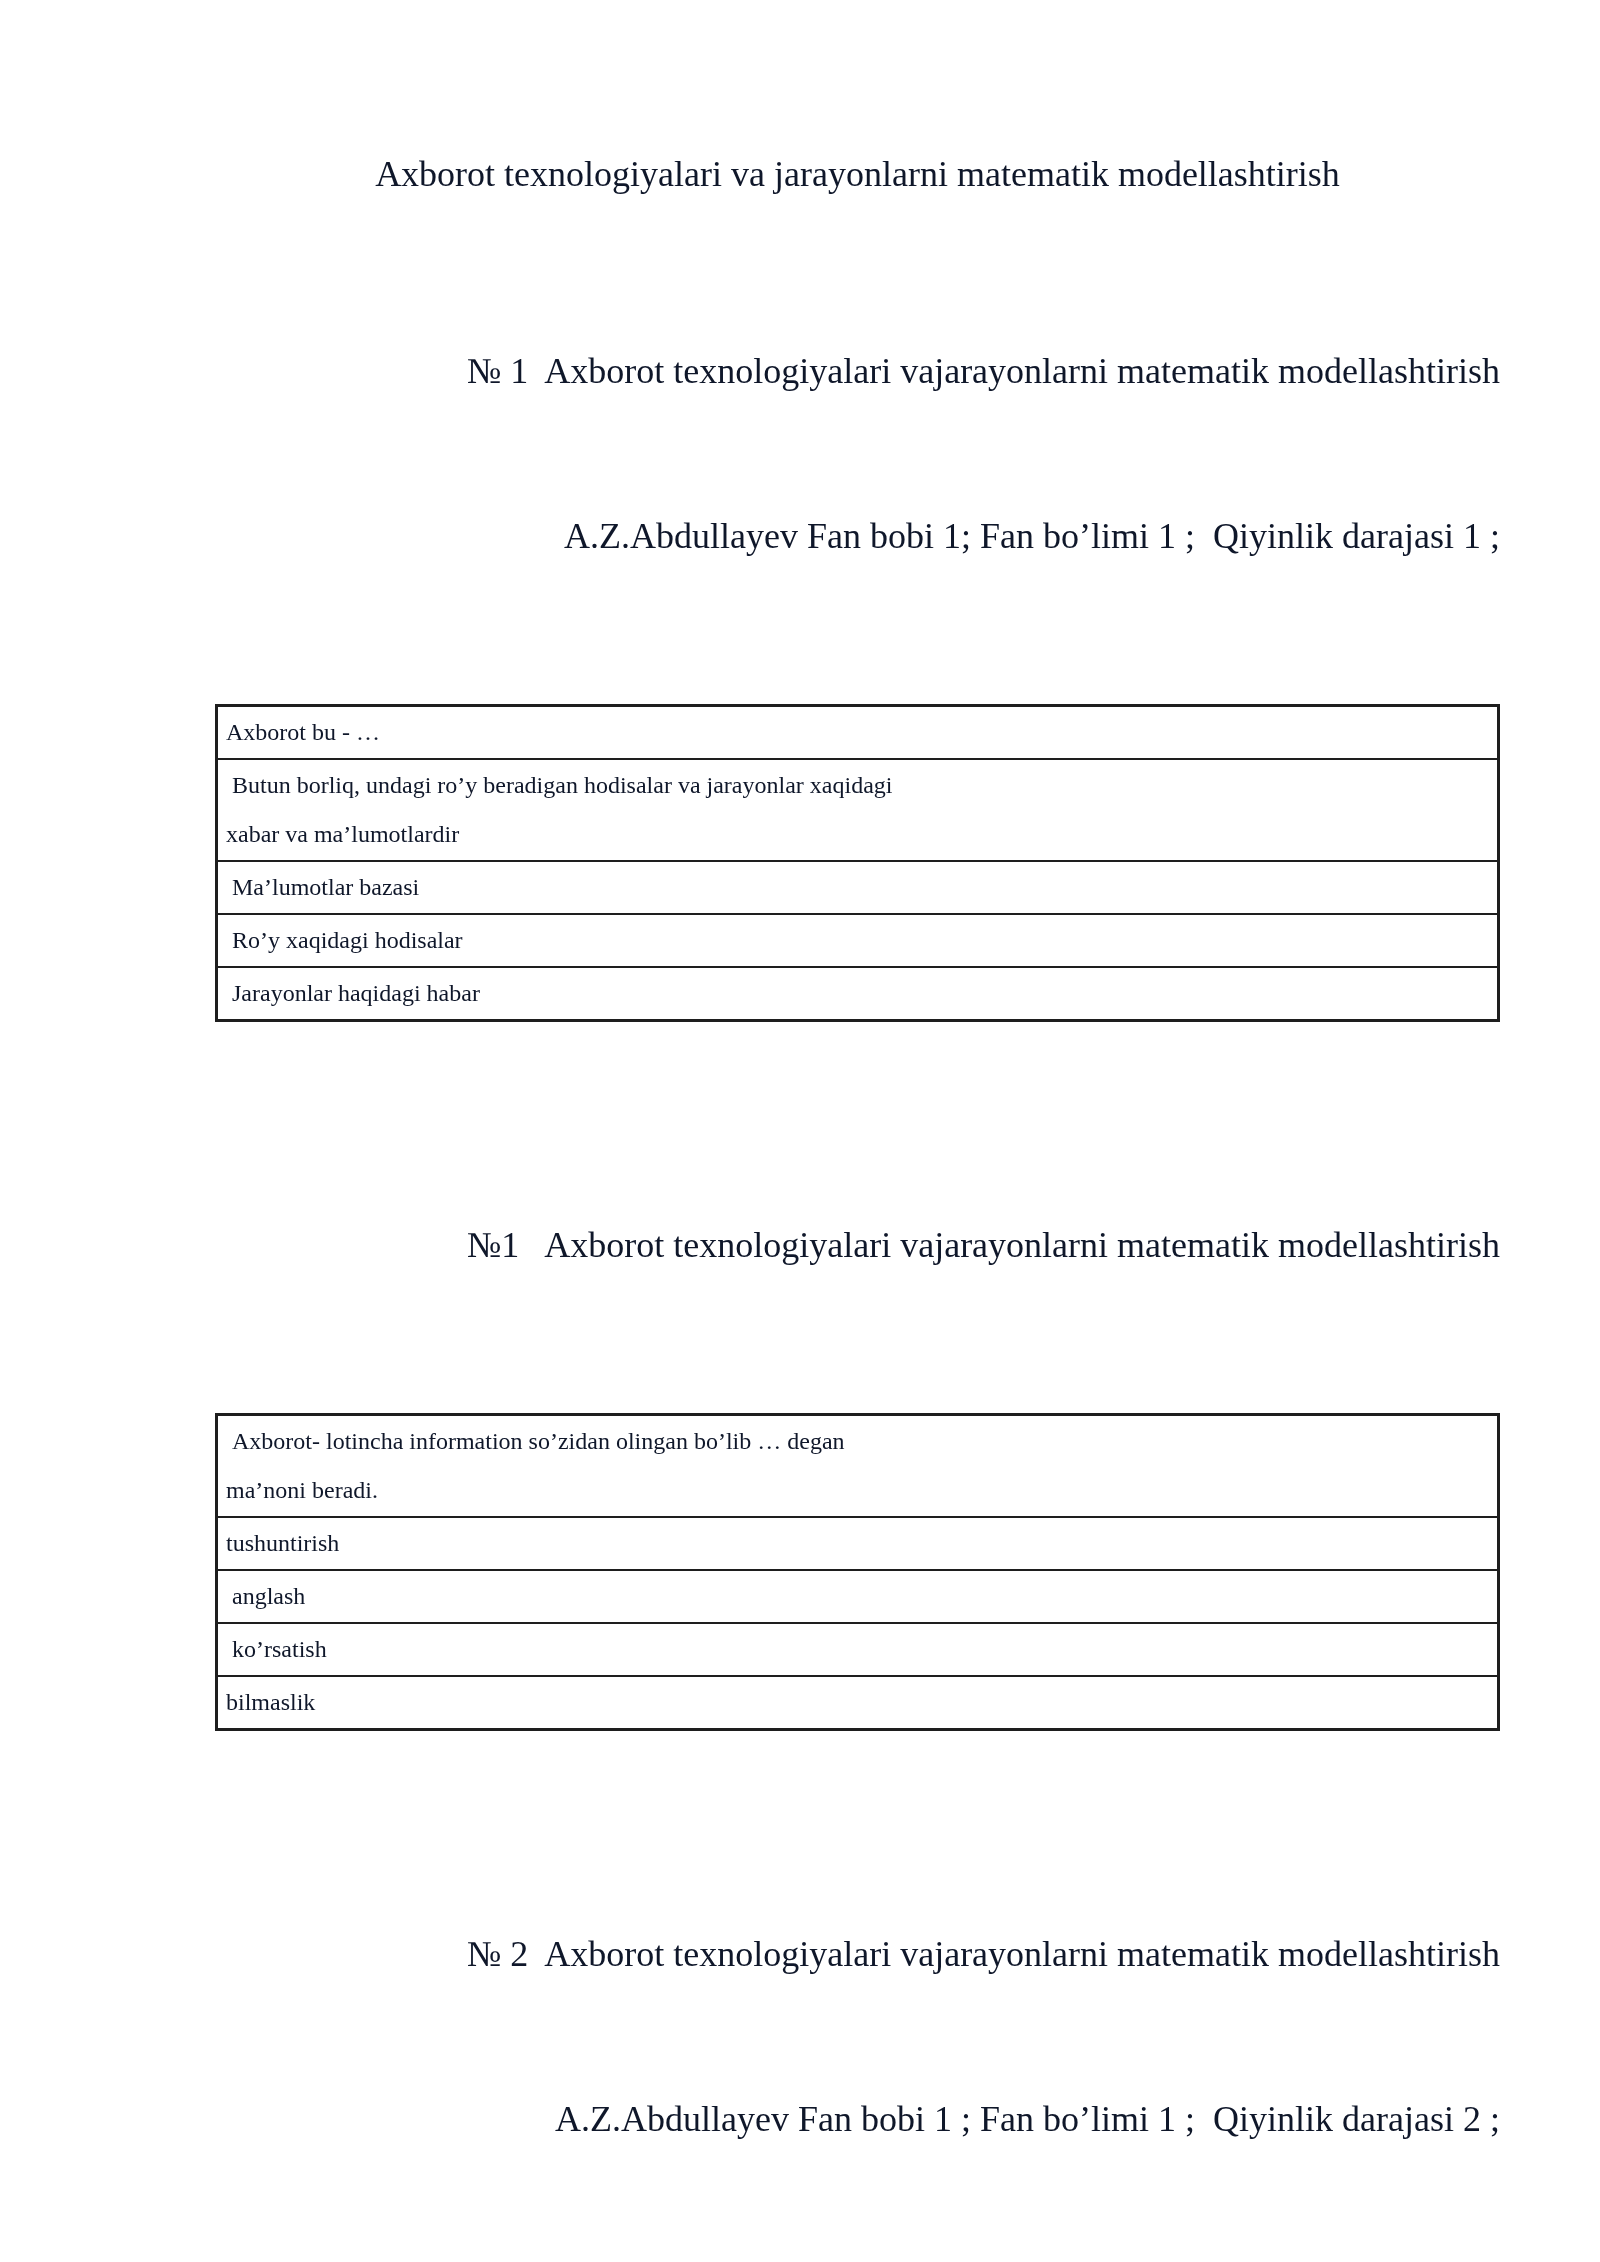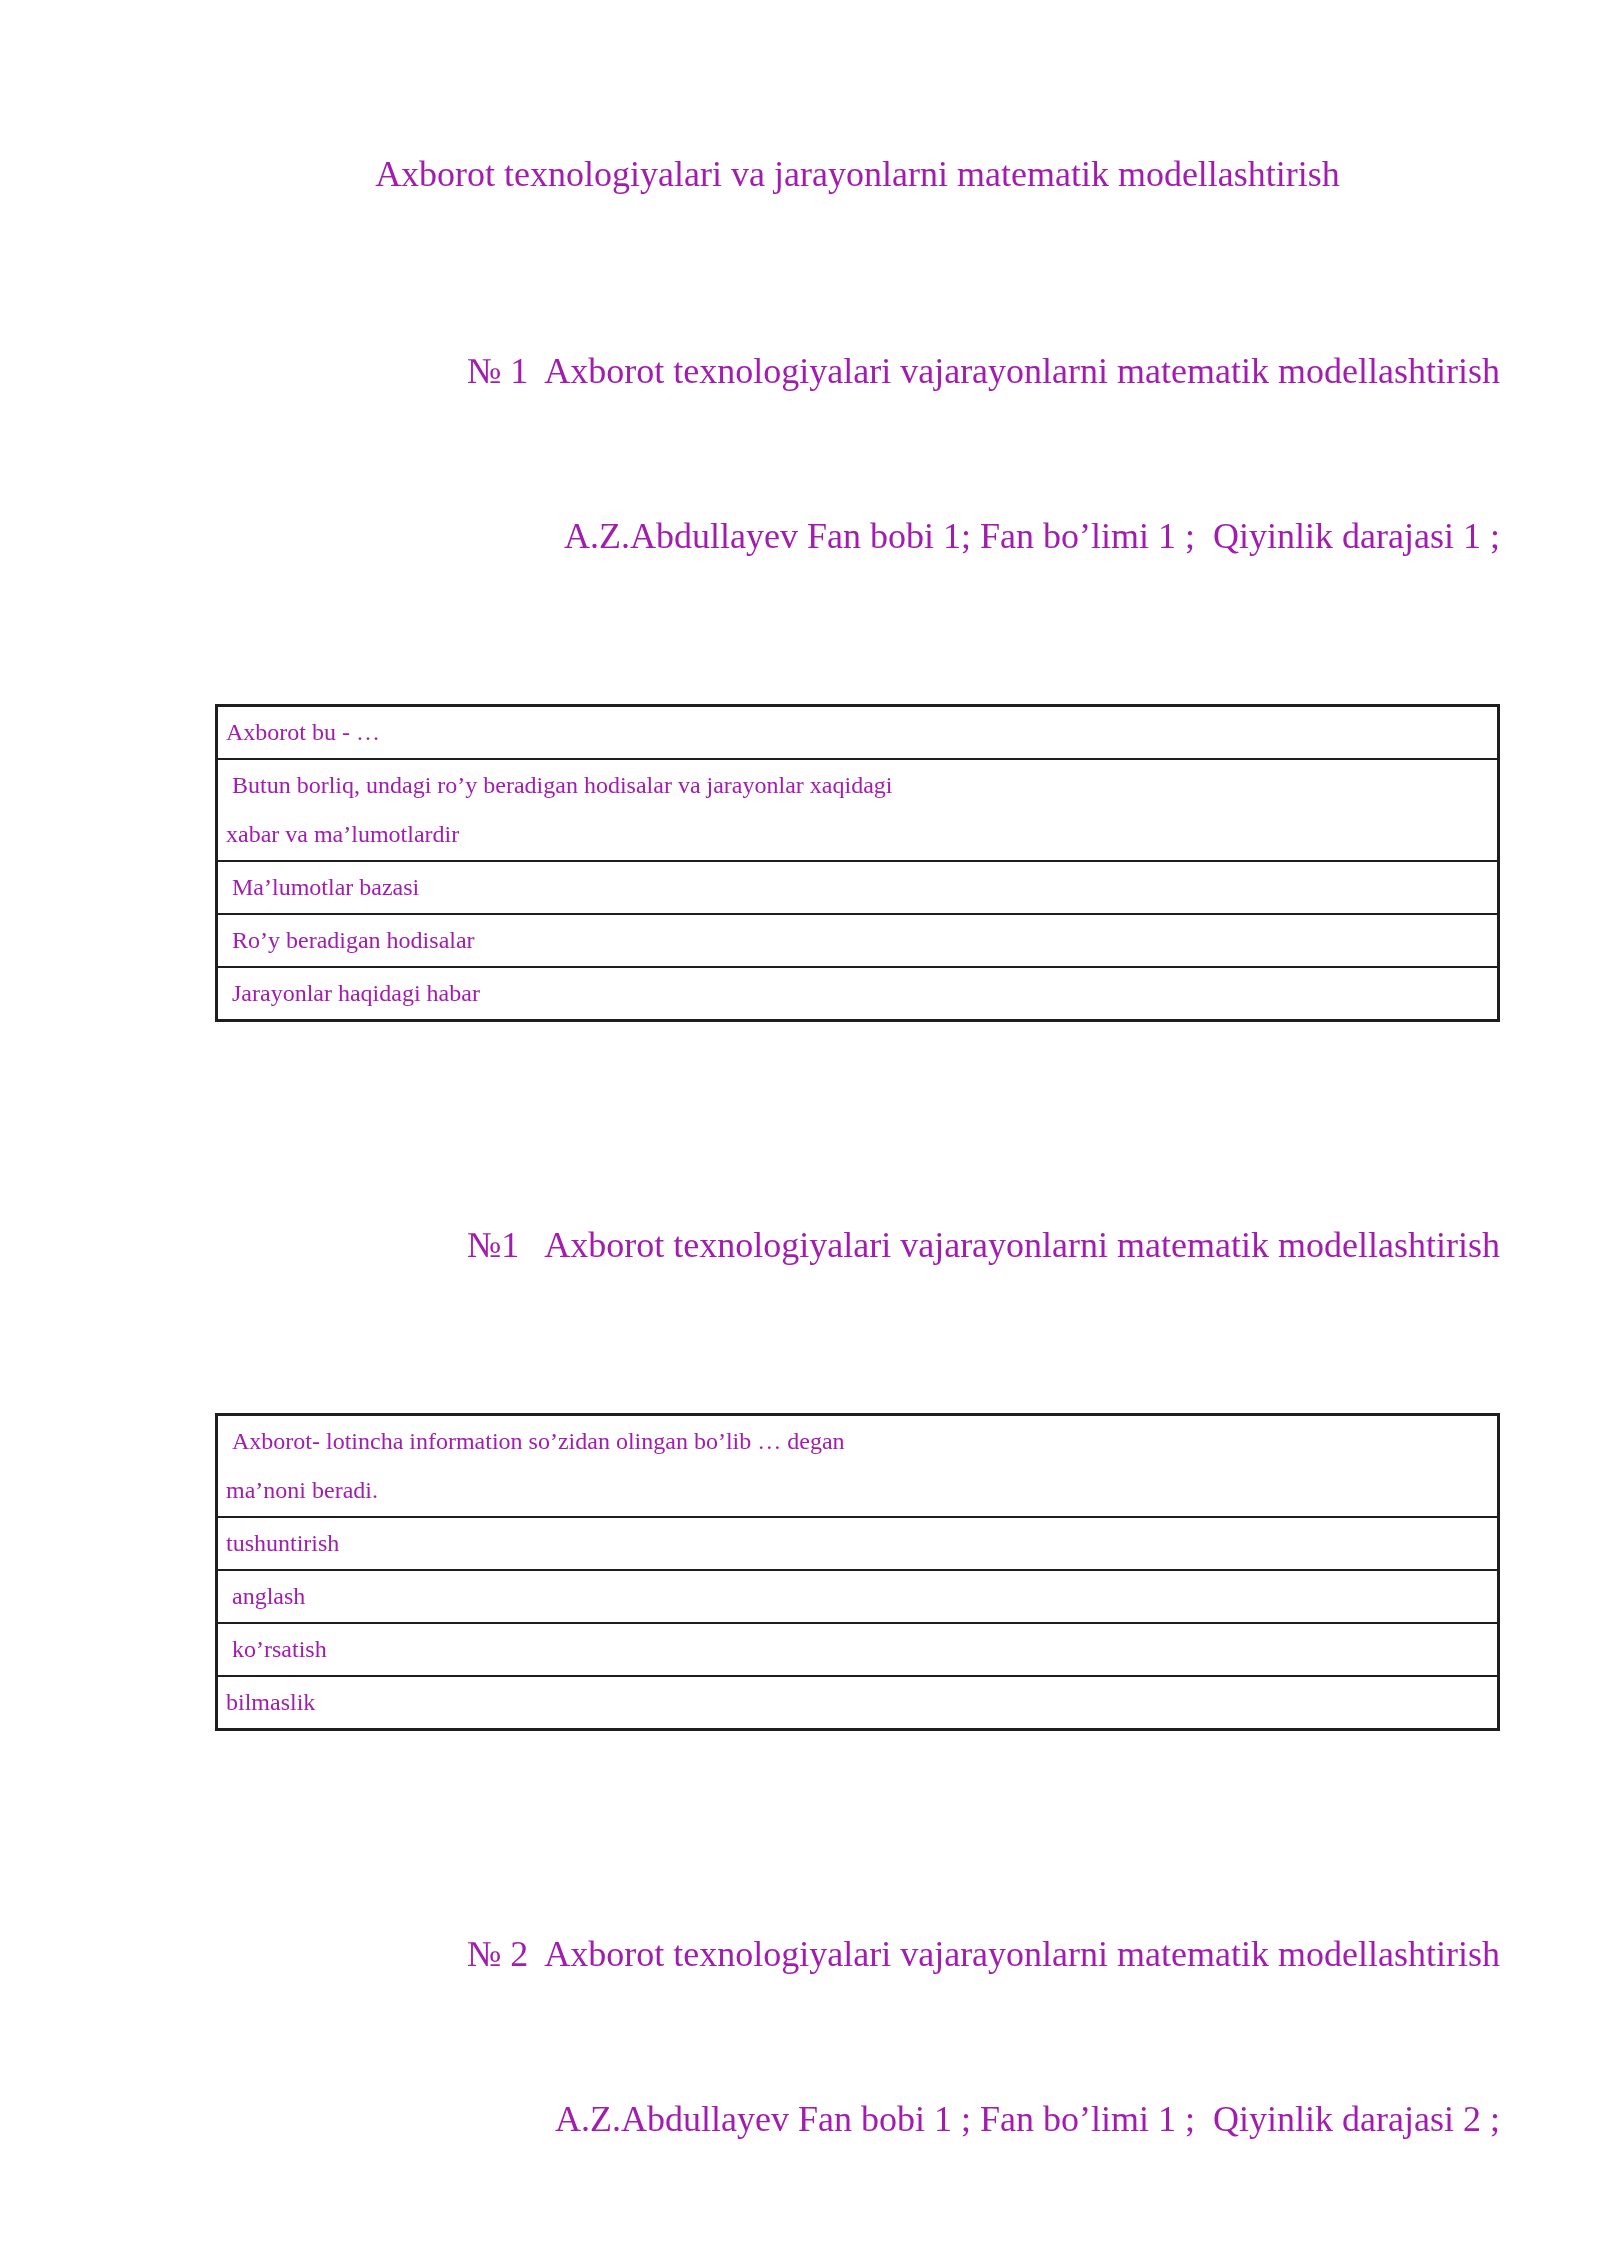--- a/index.html
+++ b/index.html
@@ -5,21 +5,21 @@
   html, body {
     margin: 0;
     padding: 0;
     background: #ffffff;
   }
   .page {
     position: relative;
     width: 1600px;
     height: 2262px;
     background: #ffffff;
-    color: #a21caf;
+    color: #0f172a;
     font-family: "Liberation Serif", "DejaVu Serif", serif;
     overflow: hidden;
   }
   .content {
     margin-left: 215px;
     width: 1285px;
     padding-top: 150px;
   }
   .doc-title {
     margin: 0;
@@ -74,21 +74,21 @@
             <td>Axborot bu - …</td>
           </tr>
         <tr>
             <td> Butun borliq, undagi ro’y beradigan hodisalar va jarayonlar xaqidagi
 xabar va ma’lumotlardir</td>
           </tr>
         <tr>
             <td> Ma’lumotlar bazasi</td>
           </tr>
         <tr>
-            <td> Ro’y beradigan hodisalar</td>
+            <td> Ro’y xaqidagi hodisalar</td>
           </tr>
         <tr>
             <td> Jarayonlar haqidagi habar</td>
           </tr>
       </tbody>
     </table>
 
     <div class="q-header">
       <div>№1   Axborot texnologiyalari vajarayonlarni matematik modellashtirish</div>
     </div>

